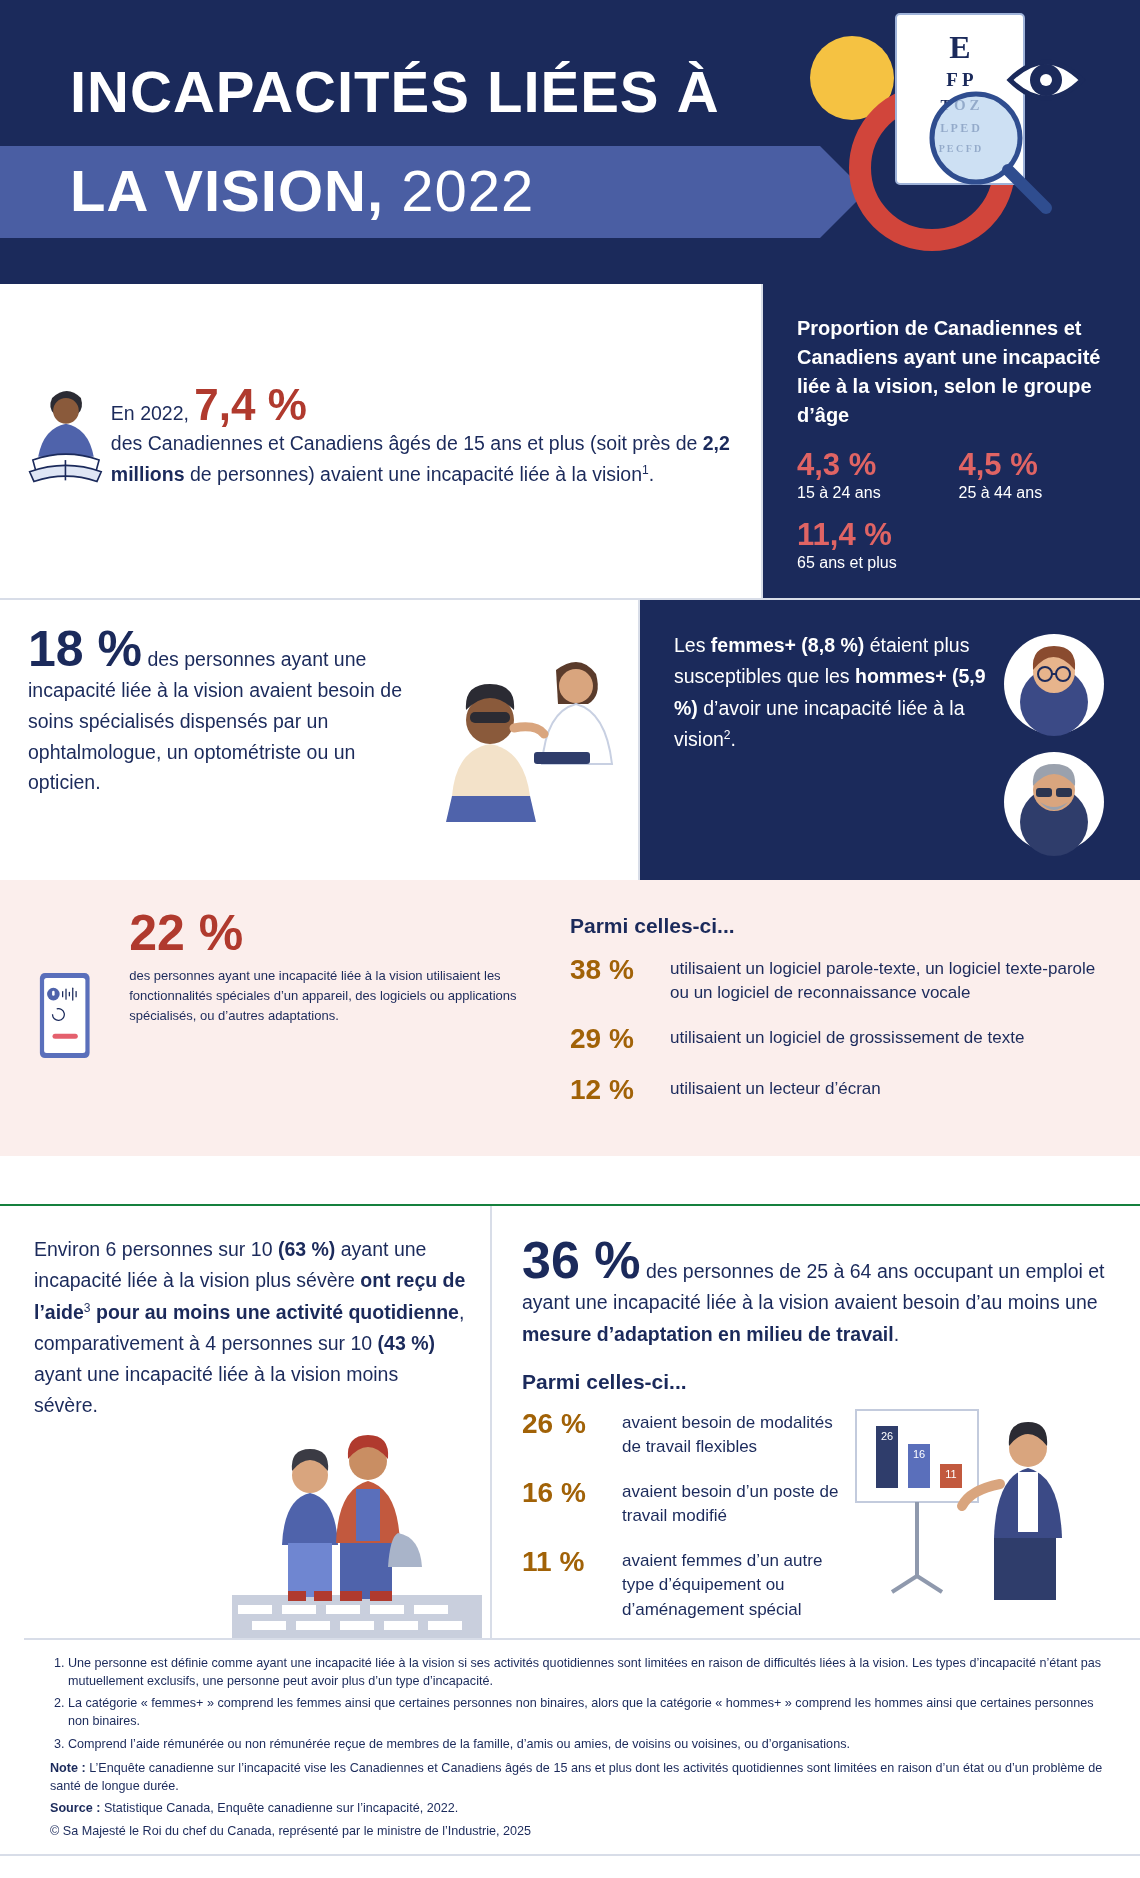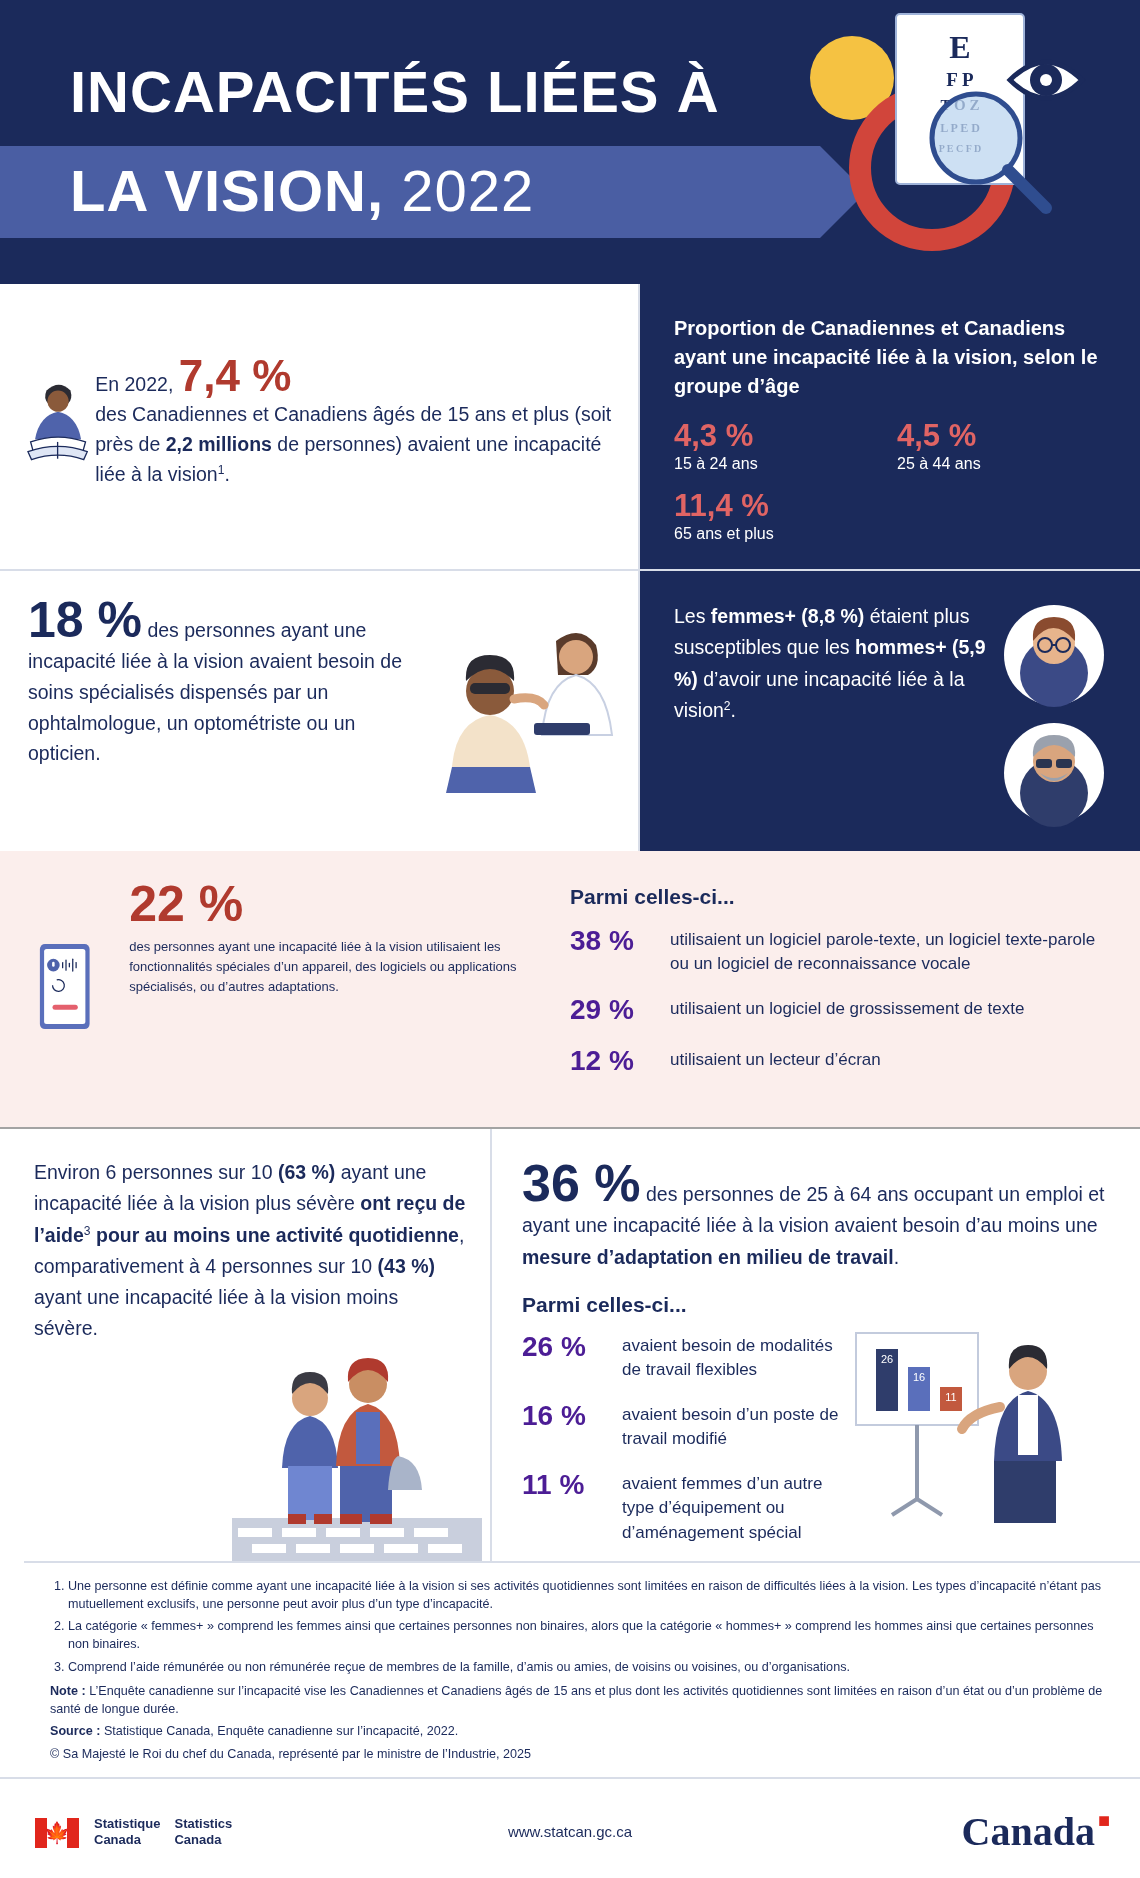--- a/index.html
+++ b/index.html
@@ -63,21 +63,21 @@
   .hdr-art { position: absolute; right: 20px; top: 10px; width: 320px; height: 250px; }
 
   
   .sec { position: relative; }
   .divider-h { height: 2px; background: #d8dde8; width: 100%; }
 
   .row { display: flex; width: 100%; }
   .col-sep { width: 2px; background: #d8dde8; flex: none; }
 
   
-  .r1-left { width: 638px; padding: 26px 26px 36px 20px; display: flex; align-items: center; gap: 0; }
+  .r1-left { width: 761px; padding: 26px 26px 36px 20px; display: flex; align-items: center; gap: 0; }
   .r1-right { flex: 1; background: #1b2a5b; color: #ffffff; padding: 30px 30px 26px 34px; }
 
   .stat-big {
     color: #b03a2e;
     font-weight: bold;
     font-size: 48px;
     line-height: 1;
   }
   .lead-text {
     font-size: 19.5px;
@@ -102,21 +102,21 @@
   .body-navy { font-size: 19.5px; color: #1b2a5b; line-height: 1.58; }
   .r2-text { font-size: 19.5px; line-height: 1.6; }
   .r2-text b { font-weight: bold; }
 
   
   .r3 { background: #fbeeec; display: flex; padding: 18px 0 22px 0; }
   .r3-left { width: 560px; padding: 10px 20px 10px 34px; display: flex; align-items: flex-start; gap: 32px; }
   .r3-right { flex: 1; padding: 16px 30px 10px 10px; }
   .r3-head { font-size: 21px; font-weight: bold; color: #1b2a5b; margin-bottom: 14px; }
   .bullet-row { display: flex; align-items: flex-start; gap: 18px; margin-bottom: 16px; }
-  .bullet-val { color: #4c1d95; font-weight: bold; font-size: 28px; min-width: 82px; line-height: 1.25; }
+  .bullet-val { color: #a16207; font-weight: bold; font-size: 28px; min-width: 82px; line-height: 1.25; }
   .bullet-txt { font-size: 17px; color: #1b2a5b; line-height: 1.42; padding-top: 5px; }
   .pct-22 { color: #b03a2e; font-weight: bold; font-size: 50px; line-height: 1; margin-bottom: 8px; }
 
   
   .r4-left { width: 490px; padding: 28px 24px 10px 34px; position: relative; }
   .r4-right { flex: 1; padding: 28px 20px 0 30px; position: relative; }
   .r4-head { font-size: 19.5px; color: #1b2a5b; line-height: 1.6; }
   .r4-head b { font-weight: bold; }
   .big36 { color: #1b2a5b; font-weight: bold; font-size: 52px; line-height: 1; }
   .parmi { font-size: 21px; font-weight: bold; color: #1b2a5b; margin: 20px 0 12px 0; }
@@ -325,21 +325,21 @@
         <div class="bullet-val">29 %</div>
         <div class="bullet-txt">utilisaient un logiciel de grossissement de texte</div>
       </div>
       <div class="bullet-row">
         <div class="bullet-val">12 %</div>
         <div class="bullet-txt">utilisaient un lecteur d’écran</div>
       </div>
     </div>
   </div>
 
-  <div class="row sec" style="border-top:2px solid #a3a3a3;">
+  <div class="row sec" style="border-top:2px solid #15803d;margin-top:48px;">
     <div class="r4-left">
       <div class="r4-head">
         <span>Environ 6 personnes sur 10 </span><b>(63 %)</b><span> ayant une incapacité liée à la vision plus sévère </span><b>ont reçu de l’aide</b><span class="sup">3</span><b> pour au moins une activité quotidienne</b><span>, comparativement à 4 personnes sur 10 </span><b>(43 %)</b><span> ayant une incapacité liée à la vision moins sévère.</span>
       </div>
       <svg width="250" height="215" viewBox="0 0 250 215" style="position:absolute;right:8px;bottom:0;">
         <rect x="0" y="172" width="250" height="43" fill="#c9cfdd"></rect>
         <g fill="#ffffff">
           <rect x="6" y="182" width="34" height="9"></rect>
             <rect x="50" y="182" width="34" height="9"></rect>
           <rect x="94" y="182" width="34" height="9"></rect>

